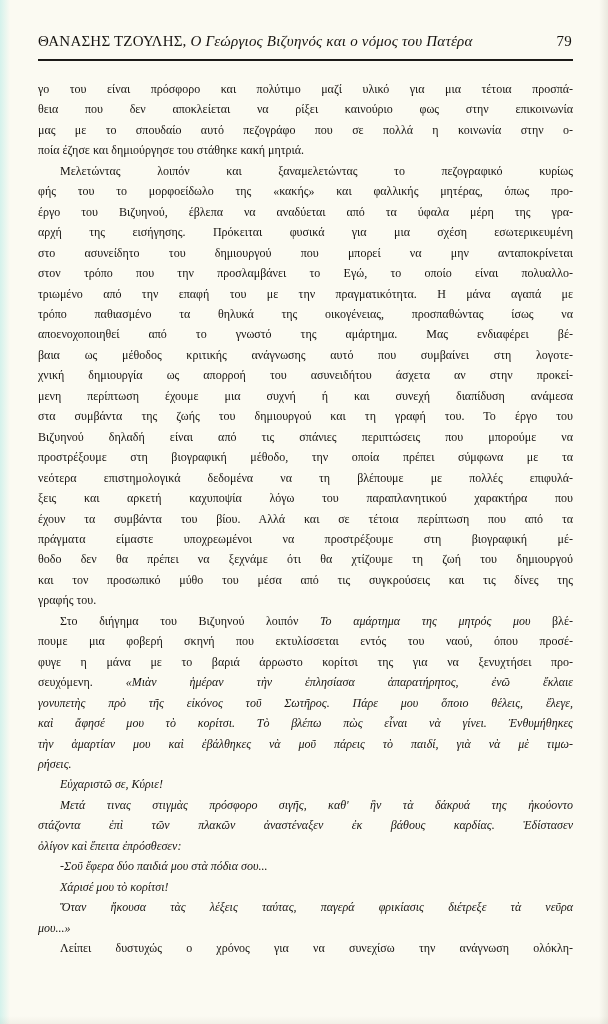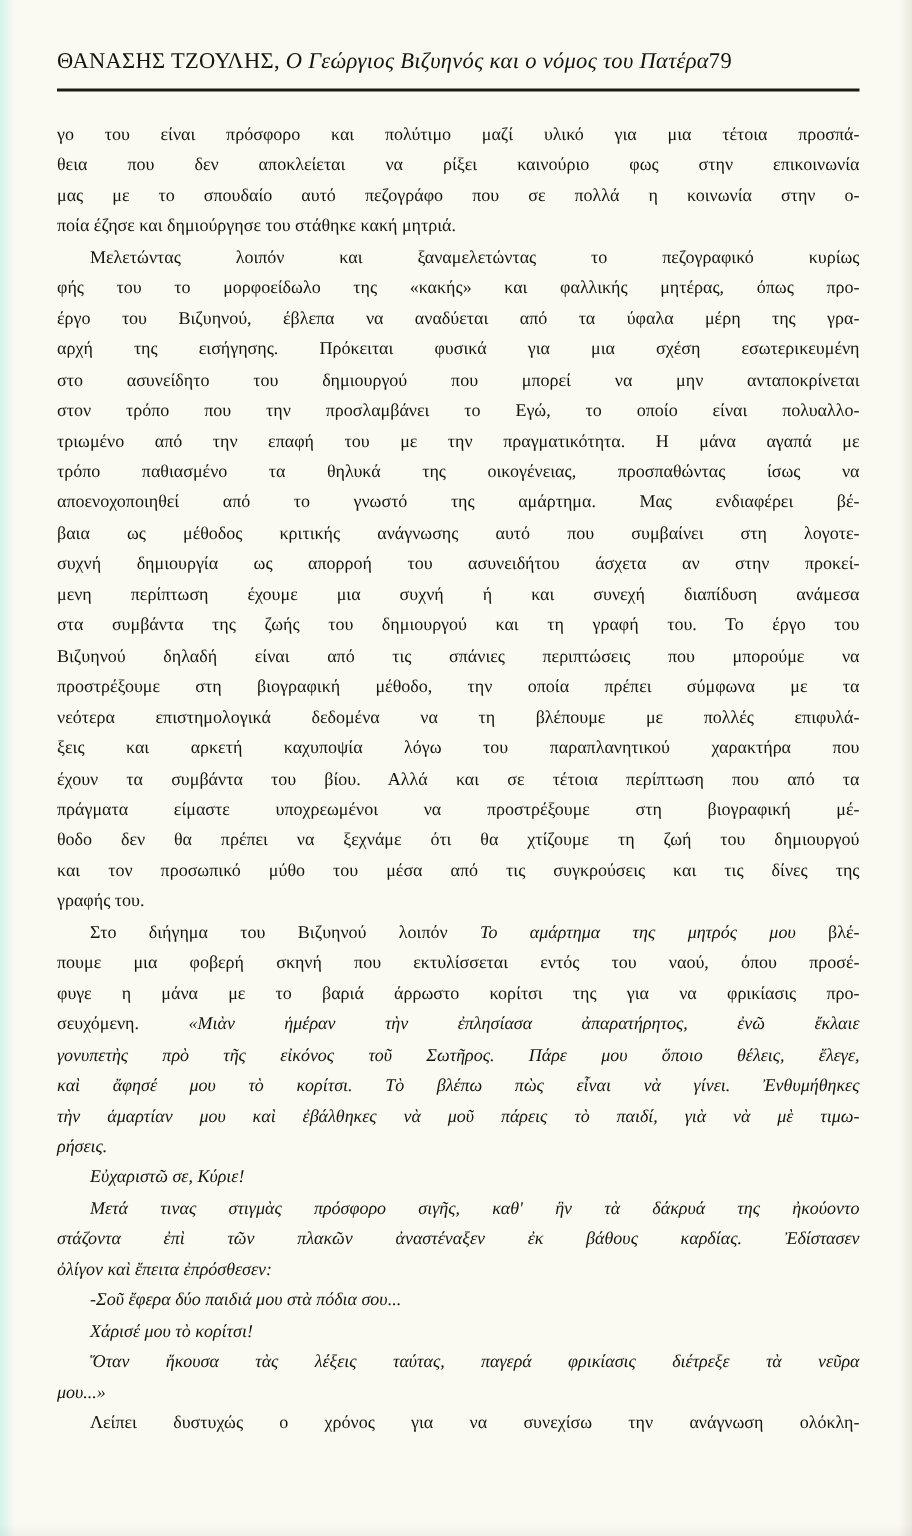--- a/index.html
+++ b/index.html
@@ -21,21 +21,21 @@
     background: linear-gradient(to left, rgba(120,110,90,0.13), rgba(120,110,90,0));
     pointer-events: none;
   }
   .edge-bottom {
     position: absolute; left: 0; right: 0; bottom: 0; height: 8px;
     background: linear-gradient(to top, rgba(140,130,110,0.08), rgba(140,130,110,0));
     pointer-events: none;
   }
   .running-head {
     position: absolute; top: 33px; left: 38px; right: 36px;
-    display: flex; justify-content: flex-start; align-items: baseline;
+    display: flex; justify-content: space-between; align-items: baseline;
     font-size: 15px; letter-spacing: 0.2px; white-space: nowrap;
   }
   .running-head .left-part { overflow: hidden; }
   .running-head .author { font-style: normal; }
   .running-head .work-title { font-style: italic; }
   .head-rule {
     position: absolute; top: 59px; left: 38px; right: 35px; height: 2px;
     background: #1c1a18;
   }
   .page-body {
@@ -77,37 +77,37 @@
       <div class="line fill"><span class="indent"></span><span>Μελετώντας λοιπόν και ξαναμελετώντας το πεζογραφικό κυρίως</span></div>
       <div class="line fill"><span>φής του το μορφοείδωλο της «κακής» και φαλλικής μητέρας, όπως προ-</span></div>
       <div class="line fill"><span>έργο του Βιζυηνού, έβλεπα να αναδύεται από τα ύφαλα μέρη της γρα-</span></div>
       <div class="line fill"><span>αρχή της εισήγησης. Πρόκειται φυσικά για μια σχέση εσωτερικευμένη</span></div>
       <div class="line fill"><span>στο ασυνείδητο του δημιουργού που μπορεί να μην ανταποκρίνεται</span></div>
       <div class="line fill"><span>στον τρόπο που την προσλαμβάνει το Εγώ, το οποίο είναι πολυαλλο-</span></div>
       <div class="line fill"><span>τριωμένο από την επαφή του με την πραγματικότητα. Η μάνα αγαπά με</span></div>
       <div class="line fill"><span>τρόπο παθιασμένο τα θηλυκά της οικογένειας, προσπαθώντας ίσως να</span></div>
       <div class="line fill"><span>αποενοχοποιηθεί από το γνωστό της αμάρτημα. Μας ενδιαφέρει βέ-</span></div>
       <div class="line fill"><span>βαια ως μέθοδος κριτικής ανάγνωσης αυτό που συμβαίνει στη λογοτε-</span></div>
-      <div class="line fill"><span>συχνή δημιουργία ως απορροή του ασυνειδήτου άσχετα αν στην προκεί-</span></div>
+      <div class="line fill"><span>χνική δημιουργία ως απορροή του ασυνειδήτου άσχετα αν στην προκεί-</span></div>
       <div class="line fill"><span>μενη περίπτωση έχουμε μια συχνή ή και συνεχή διαπίδυση ανάμεσα</span></div>
       <div class="line fill"><span>στα συμβάντα της ζωής του δημιουργού και τη γραφή του. Το έργο του</span></div>
       <div class="line fill"><span>Βιζυηνού δηλαδή είναι από τις σπάνιες περιπτώσεις που μπορούμε να</span></div>
       <div class="line fill"><span>προστρέξουμε στη βιογραφική μέθοδο, την οποία πρέπει σύμφωνα με τα</span></div>
       <div class="line fill"><span>νεότερα επιστημολογικά δεδομένα να τη βλέπουμε με πολλές επιφυλά-</span></div>
       <div class="line fill"><span>ξεις και αρκετή καχυποψία λόγω του παραπλανητικού χαρακτήρα που</span></div>
       <div class="line fill"><span>έχουν τα συμβάντα του βίου. Αλλά και σε τέτοια περίπτωση που από τα</span></div>
       <div class="line fill"><span>πράγματα είμαστε υποχρεωμένοι να προστρέξουμε στη βιογραφική μέ-</span></div>
       <div class="line fill"><span>θοδο δεν θα πρέπει να ξεχνάμε ότι θα χτίζουμε τη ζωή του δημιουργού</span></div>
       <div class="line fill"><span>και τον προσωπικό μύθο του μέσα από τις συγκρούσεις και τις δίνες της</span></div>
       <div class="line"><span>γραφής του.</span></div>
     </div>
     <div>
       <div class="line fill"><span class="indent"></span><span>Στο διήγημα του Βιζυηνού λοιπόν </span><span class="it">Το αμάρτημα της μητρός μου</span><span> βλέ-</span></div>
       <div class="line fill"><span>πουμε μια φοβερή σκηνή που εκτυλίσσεται εντός του ναού, όπου προσέ-</span></div>
-      <div class="line fill"><span>φυγε η μάνα με το βαριά άρρωστο κορίτσι της για να φρικίασις προ-</span></div>
+      <div class="line fill"><span>φυγε η μάνα με το βαριά άρρωστο κορίτσι της για να ξενυχτήσει προ-</span></div>
       <div class="line fill"><span>σευχόμενη. </span><span class="it">«Μιὰν ἡμέραν τὴν ἐπλησίασα ἀπαρατήρητος, ἐνῶ ἔκλαιε</span></div>
       <div class="line fill"><span class="it">γονυπετὴς πρὸ τῆς εἰκόνος τοῦ Σωτῆρος. Πάρε μου ὅποιο θέλεις, ἔλεγε,</span></div>
       <div class="line fill"><span class="it">καὶ ἄφησέ μου τὸ κορίτσι. Τὸ βλέπω πὼς εἶναι νὰ γίνει. Ἐνθυμήθηκες</span></div>
       <div class="line fill"><span class="it">τὴν ἁμαρτίαν μου καὶ ἐβάλθηκες νὰ μοῦ πάρεις τὸ παιδί, γιὰ νὰ μὲ τιμω-</span></div>
       <div class="line"><span class="it">ρήσεις.</span></div>
     </div>
     <div>
       <div class="line"><span class="indent"></span><span class="it">Εὐχαριστῶ σε, Κύριε!</span></div>
     </div>
     <div>

